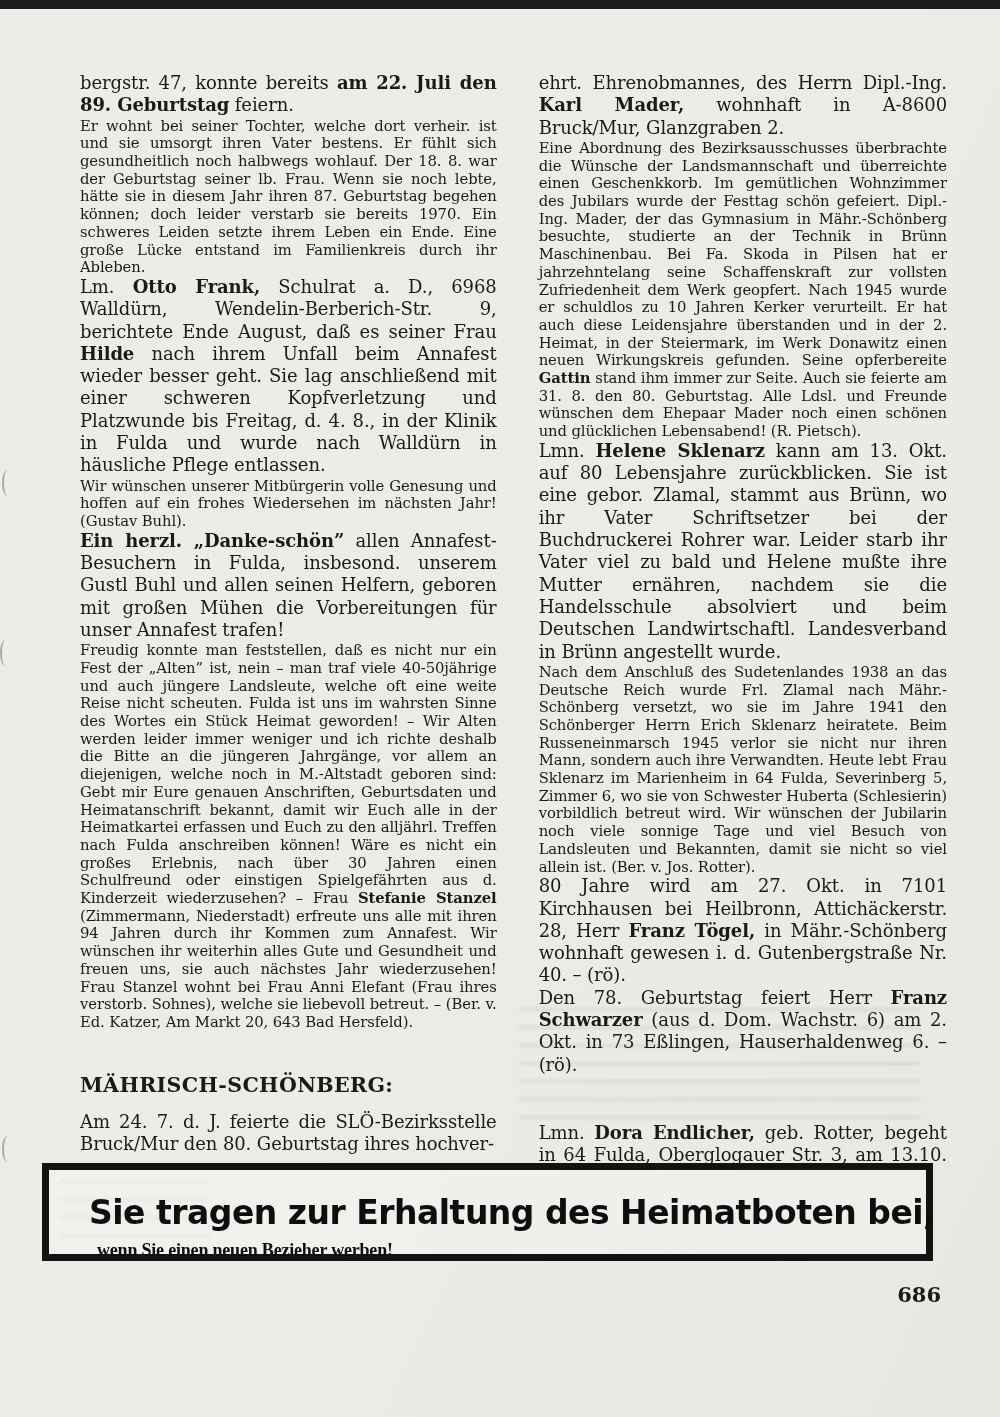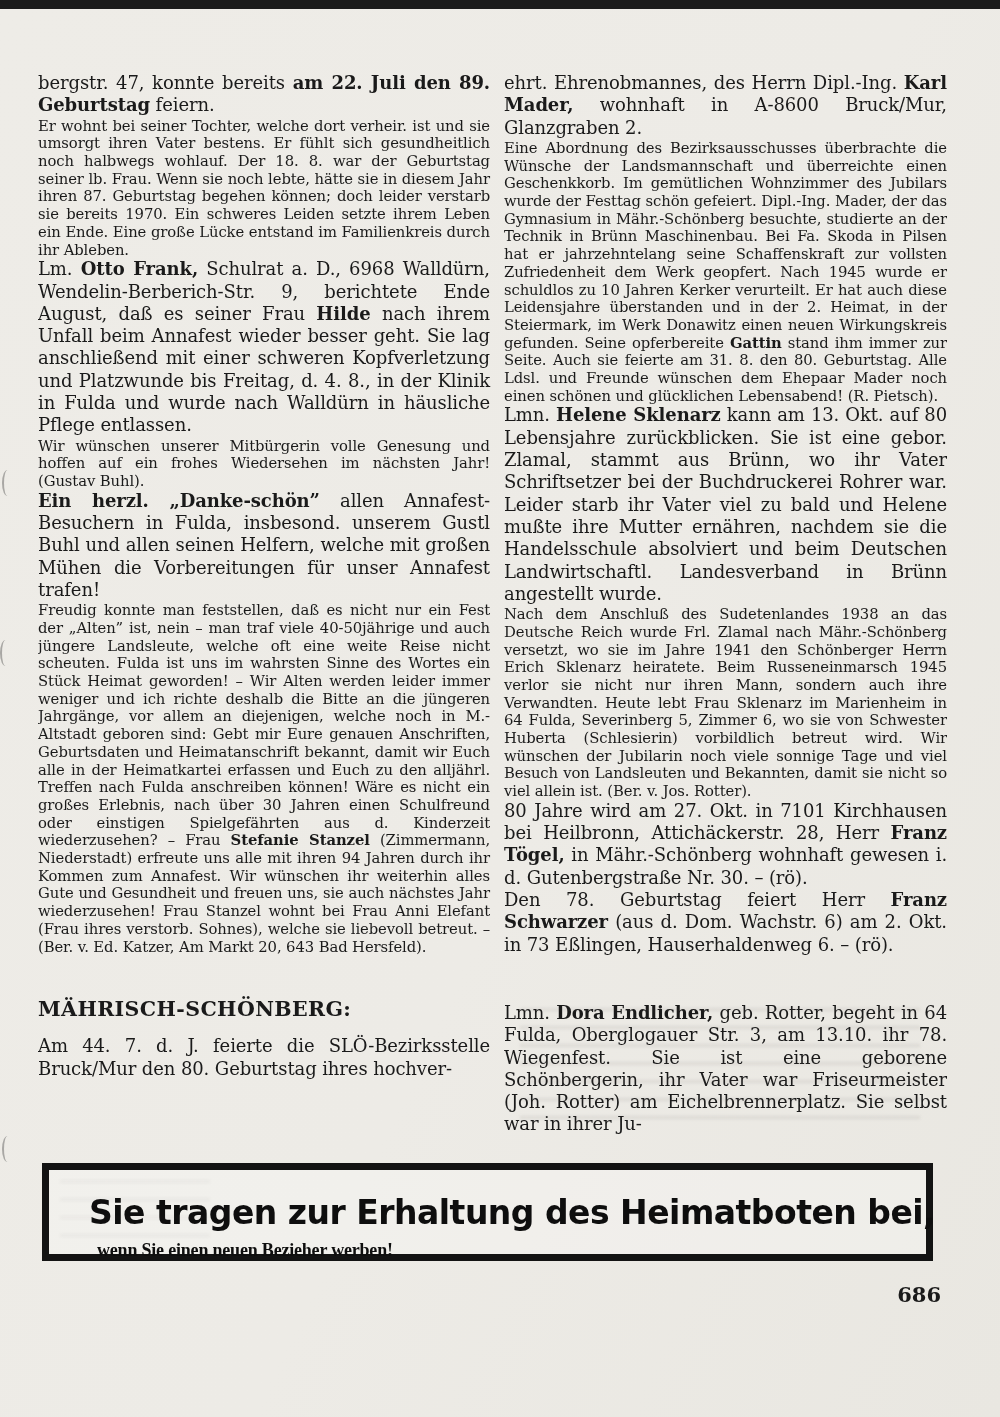--- a/index.html
+++ b/index.html
@@ -14,21 +14,21 @@
   }
   .top-strip{
     position:absolute;top:0;left:0;width:100%;height:9px;
     background:#1b1b1b;
   }
   .columns{
     position:absolute;top:72px;left:38px;width:909px;height:1092px;
     display:flex;justify-content:space-between;
     overflow:hidden;
   }
-  .col{width:452px;}
+  .col{width:452px;margin-left:42px;}
   .col.right{width:443px;}
   .para{
     margin:0;
     text-align:justify;
     hyphens:auto;
     -webkit-hyphens:auto;
   }
   .p-large{font-size:18px;line-height:22.3px;letter-spacing:-0.1px;}
   .p-small{font-size:14.8px;line-height:17.7px;letter-spacing:-0.1px;}
   .para b{font-weight:bold;}
@@ -80,31 +80,31 @@
 
 <div class="sheet">
   <div class="top-strip"></div>
 
   <div class="columns">
     <div class="col" id="col-left">
         <p class="para p-large"><span>bergstr. 47, konnte bereits </span><b>am 22. Juli den 89. Geburtstag</b><span> feiern.</span></p>
         <p class="para p-small"><span>Er wohnt bei seiner Tochter, welche dort verheir. ist und sie umsorgt ihren Vater bestens. Er fühlt sich gesundheitlich noch halbwegs wohlauf. Der 18. 8. war der Geburtstag seiner lb. Frau. Wenn sie noch lebte, hätte sie in diesem Jahr ihren 87. Geburtstag begehen können; doch leider verstarb sie bereits 1970. Ein schweres Leiden setzte ihrem Leben ein Ende. Eine große Lücke entstand im Familienkreis durch ihr Ableben.</span></p>
         <p class="para p-large"><span>Lm. </span><b>Otto Frank,</b><span> Schulrat a. D., 6968 Walldürn, Wendelin-Berberich-Str. 9, berichtete Ende August, daß es seiner Frau </span><b>Hilde</b><span> nach ihrem Unfall beim Annafest wieder besser geht. Sie lag anschließend mit einer schweren Kopfverletzung und Platzwunde bis Freitag, d. 4. 8., in der Klinik in Fulda und wurde nach Walldürn in häusliche Pflege entlassen.</span></p>
         <p class="para p-small"><span>Wir wünschen unserer Mitbürgerin volle Genesung und hoffen auf ein frohes Wiedersehen im nächsten Jahr! (Gustav Buhl).</span></p>
-        <p class="para p-large"><b>Ein herzl. „Danke-schön”</b><span> allen Annafest-Besuchern in Fulda, insbesond. unserem Gustl Buhl und allen seinen Helfern, welche mit großen Mühen die Vorbereitungen für unser Annafest trafen!</span></p>
+        <p class="para p-large"><b>Ein herzl. „Danke-schön”</b><span> allen Annafest-Besuchern in Fulda, insbesond. unserem Gustl Buhl und allen seinen Helfern, geboren mit großen Mühen die Vorbereitungen für unser Annafest trafen!</span></p>
         <p class="para p-small"><span>Freudig konnte man feststellen, daß es nicht nur ein Fest der „Alten” ist, nein – man traf viele 40-50jährige und auch jüngere Landsleute, welche oft eine weite Reise nicht scheuten. Fulda ist uns im wahrsten Sinne des Wortes ein Stück Heimat geworden! – Wir Alten werden leider immer weniger und ich richte deshalb die Bitte an die jüngeren Jahrgänge, vor allem an diejenigen, welche noch in M.-Altstadt geboren sind: Gebt mir Eure genauen Anschriften, Geburtsdaten und Heimatanschrift bekannt, damit wir Euch alle in der Heimatkartei erfassen und Euch zu den alljährl. Treffen nach Fulda anschreiben können! Wäre es nicht ein großes Erlebnis, nach über 30 Jahren einen Schulfreund oder einstigen Spielgefährten aus d. Kinderzeit wiederzusehen? – Frau </span><b>Stefanie Stanzel</b><span> (Zimmermann, Niederstadt) erfreute uns alle mit ihren 94 Jahren durch ihr Kommen zum Annafest. Wir wünschen ihr weiterhin alles Gute und Gesundheit und freuen uns, sie auch nächstes Jahr wiederzusehen! Frau Stanzel wohnt bei Frau Anni Elefant (Frau ihres verstorb. Sohnes), welche sie liebevoll betreut. – (Ber. v. Ed. Katzer, Am Markt 20, 643 Bad Hersfeld).</span></p>
         <p class="heading"><b>MÄHRISCH-SCHÖNBERG:</b></p>
-        <p class="para p-large"><span>Am 44. 7. d. J. feierte die SLÖ-Bezirksstelle Bruck/Mur den 80. Geburtstag ihres hochver-</span></p>
+        <p class="para p-large"><span>Am 24. 7. d. J. feierte die SLÖ-Bezirksstelle Bruck/Mur den 80. Geburtstag ihres hochver-</span></p>
       </div>
     <div class="col right" id="col-right">
         <p class="para p-large"><span>ehrt. Ehrenobmannes, des Herrn Dipl.-Ing. </span><b>Karl Mader,</b><span> wohnhaft in A-8600 Bruck/Mur, Glanzgraben 2.</span></p>
         <p class="para p-small"><span>Eine Abordnung des Bezirksausschusses überbrachte die Wünsche der Landsmannschaft und überreichte einen Geschenkkorb. Im gemütlichen Wohnzimmer des Jubilars wurde der Festtag schön gefeiert. Dipl.-Ing. Mader, der das Gymnasium in Mähr.-Schönberg besuchte, studierte an der Technik in Brünn Maschinenbau. Bei Fa. Skoda in Pilsen hat er jahrzehntelang seine Schaffenskraft zur vollsten Zufriedenheit dem Werk geopfert. Nach 1945 wurde er schuldlos zu 10 Jahren Kerker verurteilt. Er hat auch diese Leidensjahre überstanden und in der 2. Heimat, in der Steiermark, im Werk Donawitz einen neuen Wirkungskreis gefunden. Seine opferbereite </span><b>Gattin</b><span> stand ihm immer zur Seite. Auch sie feierte am 31. 8. den 80. Geburtstag. Alle Ldsl. und Freunde wünschen dem Ehepaar Mader noch einen schönen und glücklichen Lebensabend! (R. Pietsch).</span></p>
         <p class="para p-large"><span>Lmn. </span><b>Helene Sklenarz</b><span> kann am 13. Okt. auf 80 Lebensjahre zurückblicken. Sie ist eine gebor. Zlamal, stammt aus Brünn, wo ihr Vater Schriftsetzer bei der Buchdruckerei Rohrer war. Leider starb ihr Vater viel zu bald und Helene mußte ihre Mutter ernähren, nachdem sie die Handelsschule absolviert und beim Deutschen Landwirtschaftl. Landesverband in Brünn angestellt wurde.</span></p>
         <p class="para p-small"><span>Nach dem Anschluß des Sudetenlandes 1938 an das Deutsche Reich wurde Frl. Zlamal nach Mähr.-Schönberg versetzt, wo sie im Jahre 1941 den Schönberger Herrn Erich Sklenarz heiratete. Beim Russeneinmarsch 1945 verlor sie nicht nur ihren Mann, sondern auch ihre Verwandten. Heute lebt Frau Sklenarz im Marienheim in 64 Fulda, Severinberg 5, Zimmer 6, wo sie von Schwester Huberta (Schlesierin) vorbildlich betreut wird. Wir wünschen der Jubilarin noch viele sonnige Tage und viel Besuch von Landsleuten und Bekannten, damit sie nicht so viel allein ist. (Ber. v. Jos. Rotter).</span></p>
-        <p class="para p-large"><span>80 Jahre wird am 27. Okt. in 7101 Kirchhausen bei Heilbronn, Attichäckerstr. 28, Herr </span><b>Franz Tögel,</b><span> in Mähr.-Schönberg wohnhaft gewesen i. d. Gutenbergstraße Nr. 30. – (rö).</span></p>
+        <p class="para p-large"><span>80 Jahre wird am 27. Okt. in 7101 Kirchhausen bei Heilbronn, Attichäckerstr. 28, Herr </span><b>Franz Tögel,</b><span> in Mähr.-Schönberg wohnhaft gewesen i. d. Gutenbergstraße Nr. 40. – (rö).</span></p>
         <p class="para p-large"><span>Den 78. Geburtstag feiert Herr </span><b>Franz Schwarzer</b><span> (aus d. Dom. Wachstr. 6) am 2. Okt. in 73 Eßlingen, Hauserhaldenweg 6. – (rö).</span></p>
         <div class="gap" style="height: 46px;"></div>
         <p class="para p-large"><span>Lmn. </span><b>Dora Endlicher,</b><span> geb. Rotter, begeht in 64 Fulda, Oberglogauer Str. 3, am 13.10. ihr 78. Wiegenfest. Sie ist eine geborene Schönbergerin, ihr Vater war Friseurmeister (Joh. Rotter) am Eichelbrennerplatz. Sie selbst war in ihrer Ju-</span></p>
       </div>
   </div>
 
   <div class="banner">
     <div class="banner-line1">Sie tragen zur Erhaltung des Heimatboten bei,</div>
     <div class="banner-line2">wenn Sie einen neuen Bezieher werben!</div>
   </div>

